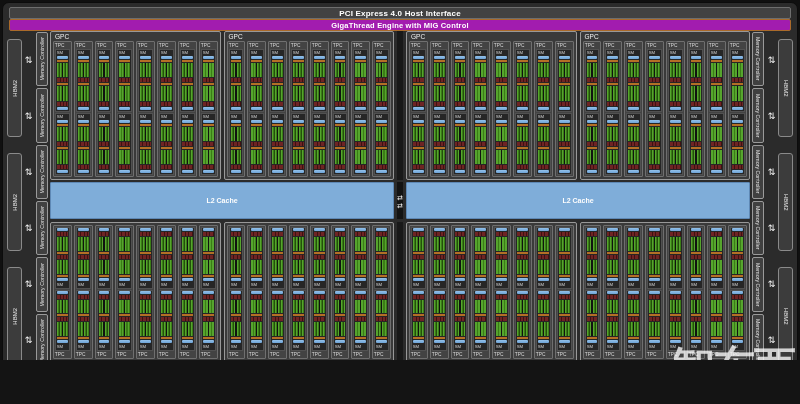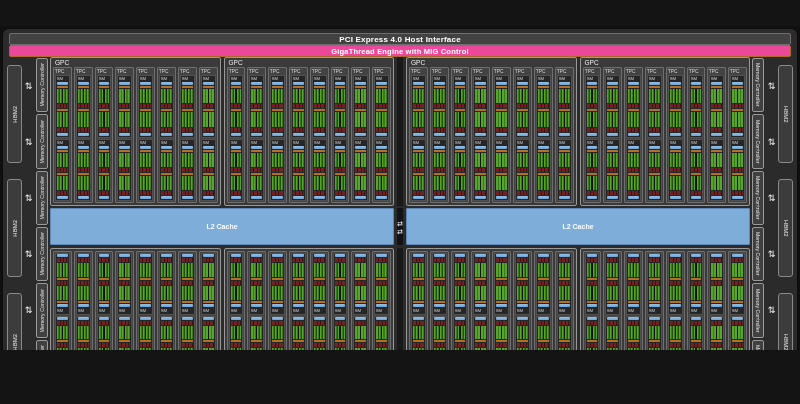--- a/index.html
+++ b/index.html
@@ -1,17 +1,17 @@
 <!DOCTYPE html>
 <html><head>
 <meta charset="utf-8">
 <style>
   html,body{margin:0;padding:0;background:#141414;}
   body{font-family:"Liberation Sans","DejaVu Sans",sans-serif;}
-  .stage{position:relative;width:800px;height:324px;background:#101010;overflow:hidden;margin-top:26px;}
+  .stage{position:relative;width:800px;height:360px;background:#101010;overflow:hidden;}
   .die{position:absolute;left:2px;top:2px;width:794px;height:396px;background:#2b2b2b;
        border:1px solid #0c0c0c;border-radius:7px;}
 
   
   .top-bar{position:absolute;left:6px;right:6px;display:flex;align-items:center;justify-content:center;
            font-size:8px;font-weight:bold;color:#fff;letter-spacing:.2px;}
   .pcie{top:4px;height:10px;background:#424242;border:1px solid #6e6e6e;border-radius:2px;}
   .giga{top:16px;height:10px;border:1px solid #a96a2a;border-radius:2px;font-size:7.5px;}
 
   
@@ -90,21 +90,21 @@
   .wm-sub{position:absolute;right:4px;bottom:9px;font-size:18px;font-style:italic;
           letter-spacing:5px;color:rgba(240,240,240,.65);white-space:nowrap;}
 </style>
 </head>
 <body>
 
 <div class="stage">
   <div class="die">
 
     <div class="top-bar pcie">PCI Express 4.0 Host Interface</div>
-    <div class="top-bar giga" style="background: #ec4899;">GigaThread Engine with MIG Control</div>
+    <div class="top-bar giga" style="background: #a21caf;">GigaThread Engine with MIG Control</div>
 
     <div class="hbm-col left">
         <div class="hbm2">
           <span>HBM2</span>
         </div>
         <div class="hbm2">
           <span>HBM2</span>
         </div>
         <div class="hbm2">
           <span>HBM2</span>

